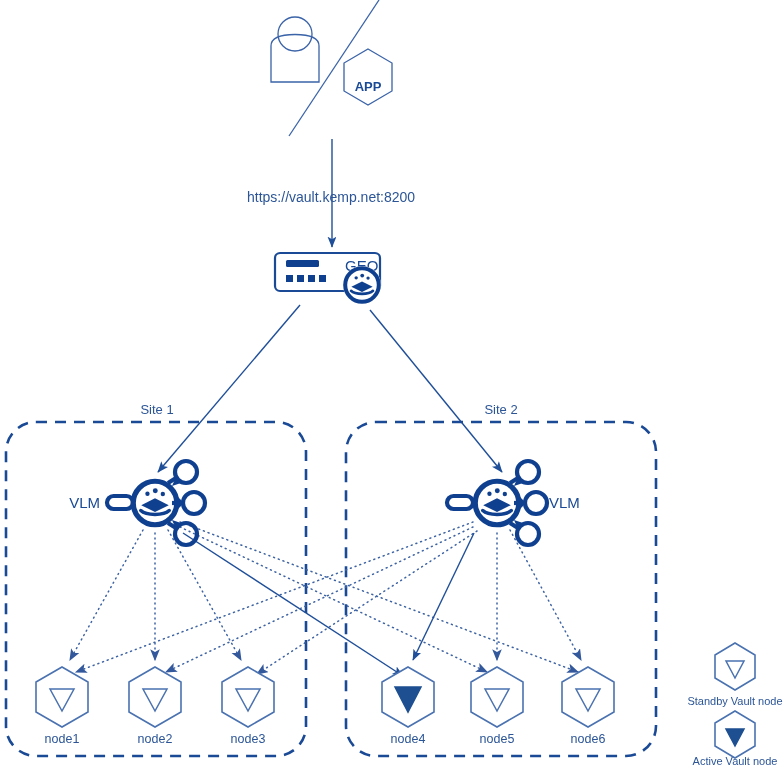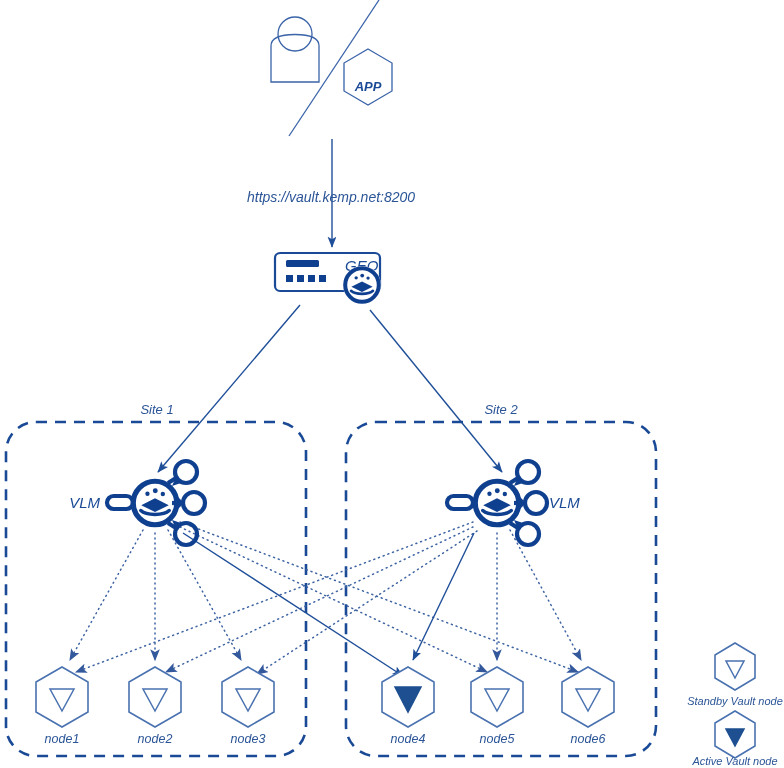--- a/index.html
+++ b/index.html
@@ -11,21 +11,20 @@
   body {
     width: 784px;
     height: 768px;
     font-family: "Liberation Sans", sans-serif;
     overflow: hidden;
   }
   #diagram-root {
     position: relative;
     width: 784px;
     height: 768px;
-    font-style: italic;
   }
   svg#diagram {
     display: block;
     width: 784px;
     height: 768px;
   }
   text {
     font-family: "Liberation Sans", sans-serif;
     fill: #2b5597;
   }

